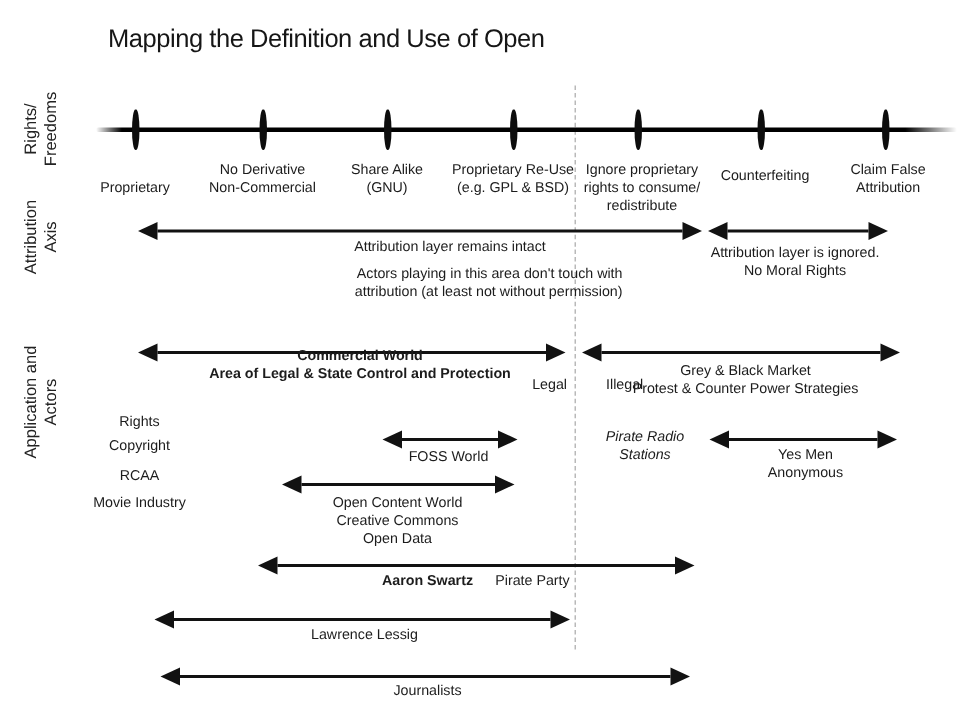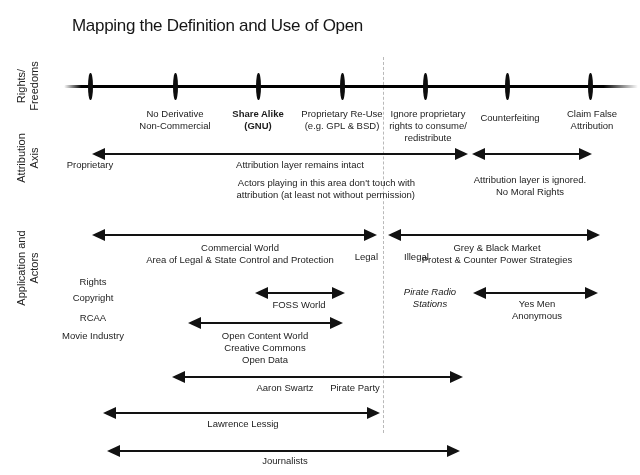--- a/index.html
+++ b/index.html
@@ -56,44 +56,44 @@
 
 <div class="abs axisline" style="left:64px;top:85px;width:574px;"></div>
 <div class="abs tick" style="left:88px;top:73px;"></div>
 <div class="abs tick" style="left:173px;top:73px;"></div>
 <div class="abs tick" style="left:256px;top:73px;"></div>
 <div class="abs tick" style="left:340px;top:73px;"></div>
 <div class="abs tick" style="left:423px;top:73px;"></div>
 <div class="abs tick" style="left:505px;top:73px;"></div>
 <div class="abs tick" style="left:588px;top:73px;"></div>
 
-<div class="abs lbl" style="left:35px;top:120px;width:110px;margin-top:39px;">Proprietary</div>
+<div class="abs lbl" style="left:35px;top:120px;width:110px;">Proprietary</div>
 <div class="abs lbl" style="left:120px;top:108px;width:110px;">No Derivative
 Non-Commercial</div>
-<div class="abs lbl" style="left:203px;top:108px;width:110px;font-weight:bold;">Share Alike
+<div class="abs lbl" style="left:203px;top:108px;width:110px;">Share Alike
 (GNU)</div>
 <div class="abs lbl" style="left:287px;top:108px;width:110px;">Proprietary Re-Use
 (e.g. GPL &amp; BSD)</div>
 <div class="abs lbl" style="left:373px;top:108px;width:110px;">Ignore proprietary
 rights to consume/
 redistribute</div>
 <div class="abs lbl" style="left:455px;top:112px;width:110px;">Counterfeiting</div>
 <div class="abs lbl" style="left:537px;top:108px;width:110px;">Claim False
 Attribution</div>
 
 <div class="abs arrow" style="left:105px;top:153px;width:350px;"></div>
 <div class="abs arrow" style="left:485px;top:153px;width:94px;"></div>
 <div class="abs lbl" style="left:180px;top:159px;width:240px;">Attribution layer remains intact</div>
 <div class="abs lbl" style="left:175px;top:177px;width:240px;text-align:right;">Actors playing in this area don't touch with
 attribution (at least not without permission)</div>
-<div class="abs lbl" style="left:460px;top:163px;width:140px;margin-top:11px;">Attribution layer is ignored.
+<div class="abs lbl" style="left:460px;top:163px;width:140px;">Attribution layer is ignored.
 No Moral Rights</div>
 
 <div class="abs arrow" style="left:105px;top:234px;width:259px;"></div>
-<div class="abs lbl" style="left:120px;top:242px;width:240px;">Commercial World
+<div class="abs lbl" style="left:120px;top:232px;width:240px;font-weight:bold;">Commercial World
 Area of Legal &amp; State Control and Protection</div>
 <div class="abs lbl" style="left:338px;top:251px;width:40px;text-align:right;">Legal</div>
 <div class="abs lbl" style="left:404px;top:251px;width:40px;text-align:left;">Illegal</div>
 
 <div class="abs arrow" style="left:401px;top:234px;width:186px;"></div>
 <div class="abs lbl" style="left:397px;top:242px;width:200px;">Grey &amp; Black Market
 Protest &amp; Counter Power Strategies</div>
 
 <div class="abs lbl" style="left:33px;top:276px;width:120px;">Rights</div>
 <div class="abs lbl" style="left:33px;top:292px;width:120px;">Copyright</div>
@@ -108,20 +108,20 @@
 <div class="abs arrow" style="left:486px;top:292px;width:99px;"></div>
 <div class="abs lbl" style="left:477px;top:298px;width:120px;">Yes Men
 Anonymous</div>
 
 <div class="abs arrow" style="left:201px;top:322px;width:129px;"></div>
 <div class="abs lbl" style="left:185px;top:330px;width:160px;">Open Content World
 Creative Commons
 Open Data</div>
 
 <div class="abs arrow" style="left:185px;top:376px;width:265px;"></div>
-<div class="abs lbl" style="left:225px;top:382px;width:120px;">Aaron Swartz</div>
+<div class="abs lbl" style="left:225px;top:382px;width:120px;font-weight:bold;">Aaron Swartz</div>
 <div class="abs lbl" style="left:295px;top:382px;width:120px;">Pirate Party</div>
 
 <div class="abs arrow" style="left:116px;top:412px;width:251px;"></div>
 <div class="abs lbl" style="left:183px;top:418px;width:120px;">Lawrence Lessig</div>
 
 <div class="abs arrow" style="left:120px;top:450px;width:327px;"></div>
 <div class="abs lbl" style="left:225px;top:455px;width:120px;">Journalists</div>
 
 </body></html>

